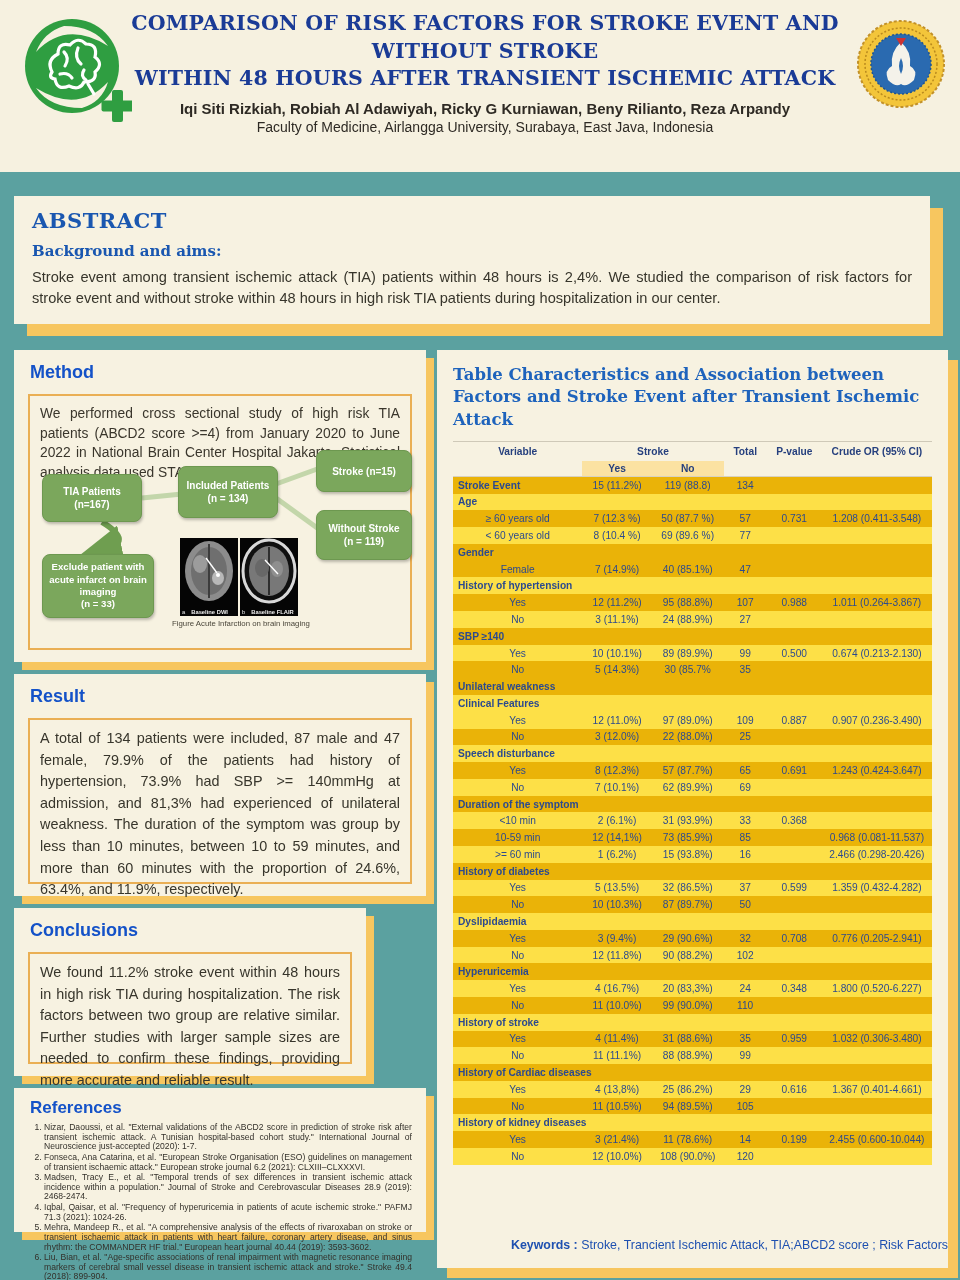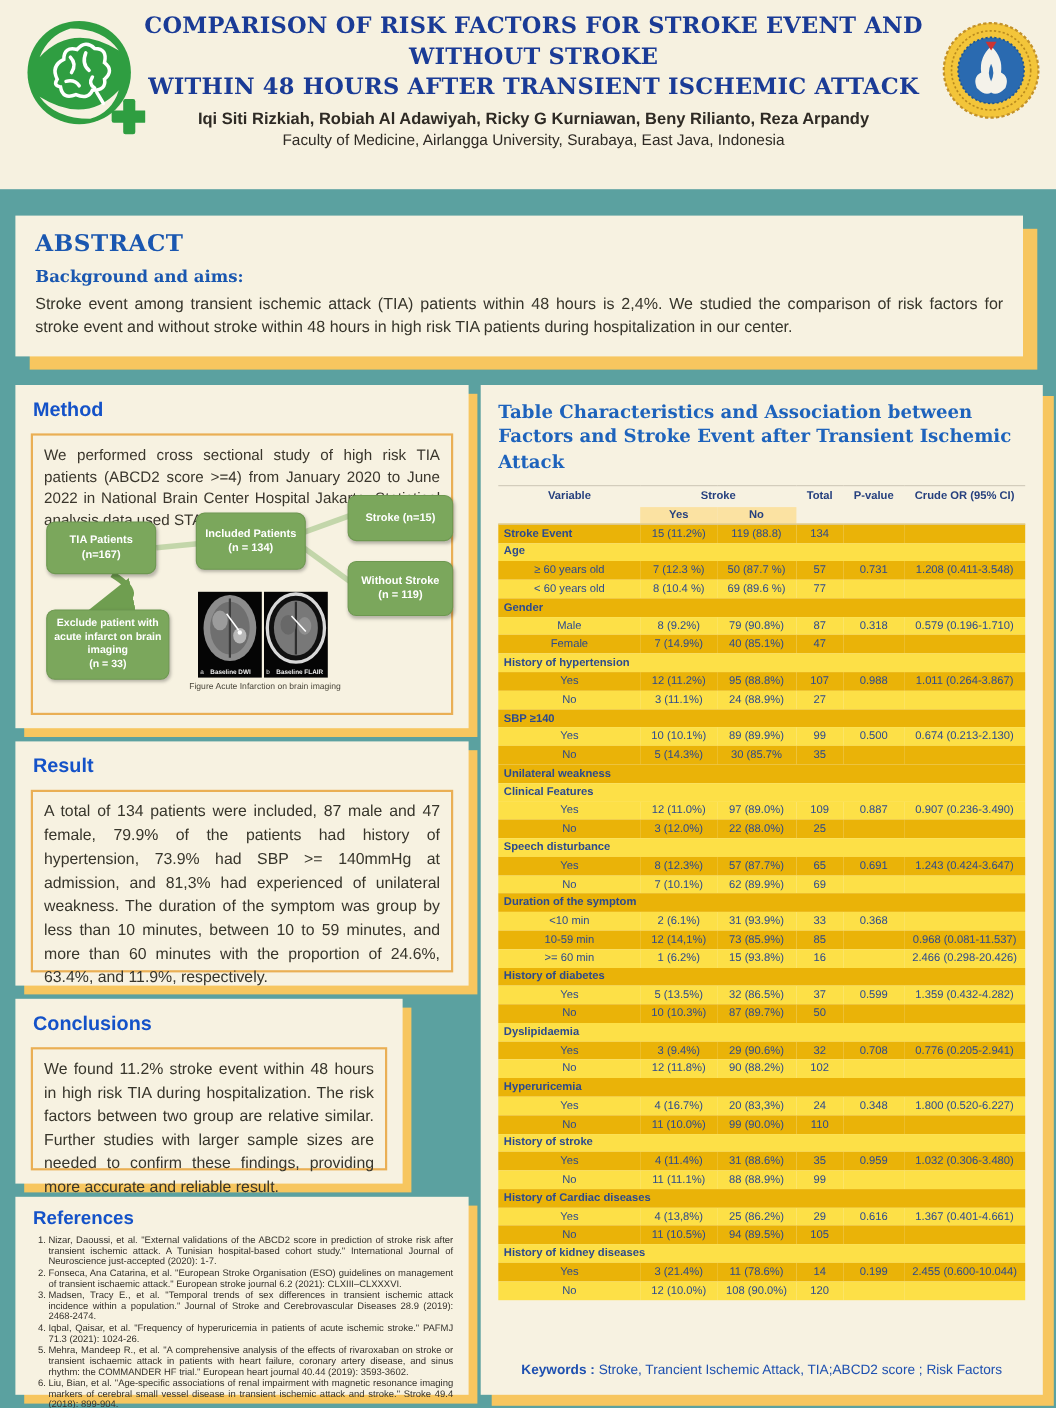--- a/index.html
+++ b/index.html
@@ -43,40 +43,40 @@
   .mri-wrap { position:absolute; left:138px; top:80px; width:120px; height:78px; display:flex; gap:2px; }
   .mri { position:relative; width:58px; height:78px; background:#050505; }
   .mri-label { position:absolute; left:2px; right:1px; bottom:1px; color:#eee; font-size:5.8px; display:flex; gap:6px; white-space:nowrap; }
   .mri-caption { position:absolute; left:130px; top:161px; font-size:7.8px; color:#4a463a; }
 
   .result { left:14px; top:674px; width:412px; height:222px; box-shadow:8px 8px 0 #f7c65f; }
   .result-body, .conclusions-body { font-size:14.4px; line-height:1.5; color:#37352b; text-align:justify; }
 
   .conclusions { left:14px; top:908px; width:352px; height:168px; box-shadow:8px 8px 0 #f7c65f; }
 
-  .references { left:14px; top:1088px; width:412px; height:180px; box-shadow:8px 8px 0 #f7c65f; padding:10px 14px 8px 14px; }
+  .references { left:14px; top:1088px; width:412px; height:144px; box-shadow:8px 8px 0 #f7c65f; padding:10px 14px 8px 14px; }
   .references .panel-heading { margin:0 0 5px 2px; font-size:17px; }
   .ref-list { margin-left:16px; font-size:8.6px; line-height:1.12; color:#33302a; text-align:justify; }
   .ref-list li { margin-bottom:1px; }
 
   
   .table-panel { left:437px; top:350px; width:511px; height:918px; box-shadow:10px 10px 0 #f7c65f; padding:14px 16px 12px 16px; }
   .table-title { font-family:"DejaVu Serif", serif; font-weight:bold; color:#1e63bc; font-size:16.5px; line-height:1.35; }
   table.stats { width:100%; border-collapse:collapse; margin-top:10px; font-size:10.2px; color:#2c4a8e; }
   table.stats th { font-weight:bold; color:#26407e; padding:4px 2px; }
   table.stats thead tr.main th { border-top:1.5px solid #cfc9b8; }
   table.stats thead tr.sub th { padding:2px 2px; }
   table.stats thead tr.sub th.hl { background:#fbe2a2; }
   table.stats thead { border-bottom:1px solid #d8d2c1; }
   table.stats td { padding:2.9px 3px; text-align:center; }
   tr.section td { text-align:left !important; font-weight:bold; padding-left:5px !important; }
   tr.data.boldvar td:first-child { text-align:left; font-weight:bold; padding-left:5px; }
   tr.alt { background:#fde047; }
   tr.plain { background:#eab308; }
-  .keywords { position:absolute; left:0; right:0; bottom:16px; text-align:center; font-size:12.4px; color:#1e50b0; }
+  .keywords { position:absolute; left:0; right:0; bottom:16px; text-align:right; font-size:12.4px; color:#1e50b0; }
   .keywords b { font-weight:bold; }
 </style>
 </head>
 <body>
 
 <div class="poster">
 
   <div class="header">
     <div class="logo-left">
       <svg width="112" height="116" viewBox="0 0 112 116">
@@ -277,28 +277,20 @@
             <td>&lt; 60 years old</td>
             <td>8 (10.4 %)</td>
             <td>69 (89.6 %)</td>
             <td>77</td>
             <td></td>
             <td></td>
           </tr>
           <tr class="section plain">
             <td colspan="6">Gender</td>
           </tr>
-          <tr class="data alt">
-            <td>Male</td>
-            <td>8 (9.2%)</td>
-            <td>79 (90.8%)</td>
-            <td>87</td>
-            <td>0.318</td>
-            <td>0.579 (0.196-1.710)</td>
-          </tr>
           <tr class="data plain">
             <td>Female</td>
             <td>7 (14.9%)</td>
             <td>40 (85.1%)</td>
             <td>47</td>
             <td></td>
             <td></td>
           </tr>
           <tr class="section alt">
             <td colspan="6">History of hypertension</td>

